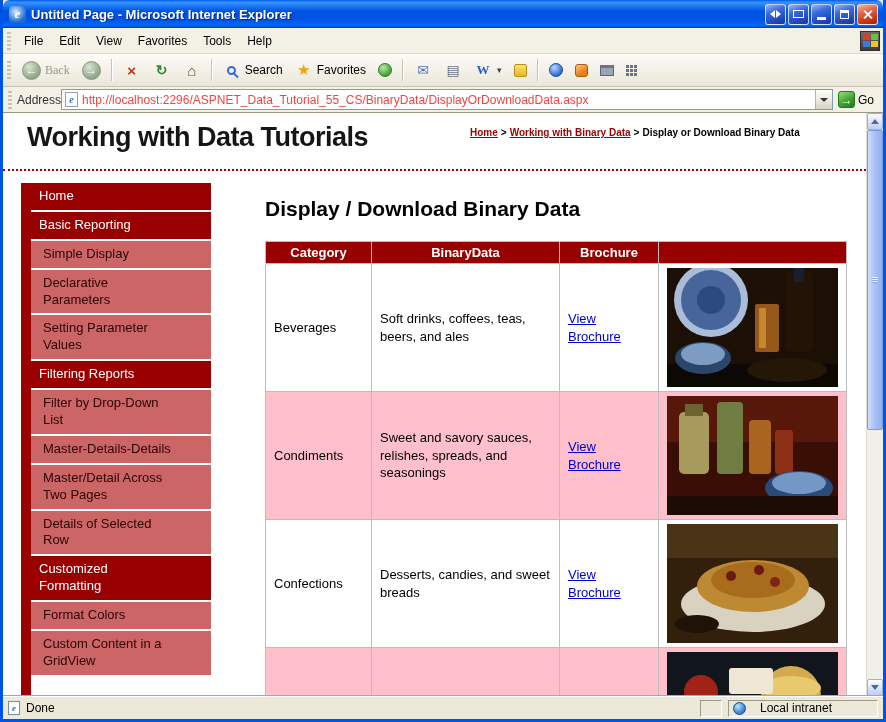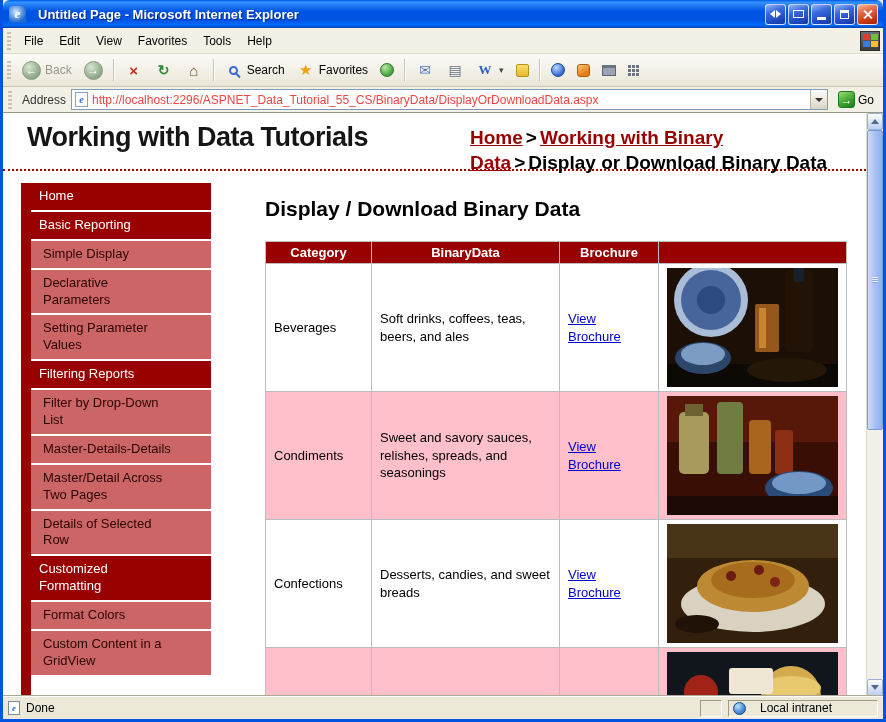--- a/index.html
+++ b/index.html
@@ -11,21 +11,21 @@
             background:#ece9d8; }
 
   
   .titlebar { height:28px; flex:0 0 28px; display:flex; align-items:center; padding:0 5px 0 6px;
     border-radius:7px 7px 0 0;
     background:linear-gradient(180deg,#0058e6 0%,#3593ff 8%,#0054e3 40%,#0054e3 72%,#026afe 90%,#0040ab 100%); }
   .ie-logo { width:17px; height:17px; margin-right:5px; border-radius:3px; background:radial-gradient(circle at 40% 35%, #cfe6ff, #1e6ad0 70%);
     display:flex; align-items:center; justify-content:center; }
   .ie-logo::before { content:"e"; color:#fff; font:italic bold 13px "Liberation Serif", serif; }
   .title-text { flex:1; color:#fff; font-size:13px; font-weight:bold; text-shadow:1px 1px 1px #00268c;
-    white-space:nowrap; overflow:hidden;margin-left:7px; }
+    white-space:nowrap; overflow:hidden; }
   .win-controls { display:flex; }
   .wbtn { width:21px; height:21px; margin-left:2px; border:1px solid rgba(255,255,255,.75); border-radius:3px;
     display:flex; align-items:center; justify-content:center; position:relative; cursor:pointer; }
   .wbtn.blue { background:linear-gradient(160deg,#9ab6f0 0%,#3a6ae0 35%,#1f48c0 75%,#16379e 100%); }
   .wbtn.red  { background:linear-gradient(160deg,#f4b8a0 0%,#e06a48 35%,#cc3a16 70%,#9e2408 100%); }
   .g-arrows { display:flex; align-items:center; }
   .g-arrows::before { content:""; border:4px solid transparent; border-right:5px solid #fff; margin-right:1px; }
   .g-arrows::after  { content:""; border:4px solid transparent; border-left:5px solid #fff; }
   .g-screen { width:11px; height:8px; border:1px solid #fff; }
   .g-min { position:absolute; left:5px; bottom:4px; width:9px; height:3px; background:#fff; }
@@ -43,21 +43,21 @@
   .flex-sp { flex:1; }
   .win-flag { width:20px; height:20px; background:linear-gradient(#6d6d6d,#3c3c3c); border:1px solid #2e2e2e;
     display:grid; grid-template-columns:7px 7px; grid-gap:1px; align-content:center; justify-content:center; }
   .win-flag i { width:7px; height:6px; display:block; }
   .win-flag .r{background:#e23d2a;} .win-flag .g{background:#6fbf3a;} .win-flag .b{background:#3a7ae0;} .win-flag .y{background:#f5c22a;}
 
   .toolbar { height:33px; flex:0 0 33px; display:flex; align-items:center; padding:0 3px;
     background:linear-gradient(#fcfbf7,#eae6d8); border-bottom:1px solid #c9c4b2; }
   .tbtn { display:flex; align-items:center; gap:4px; padding:3px 6px; border-radius:3px; cursor:pointer; }
   .tlabel { font-size:12px; color:#000; }
-  .tbtn.disabled .tlabel { color:#9a988c; }
+  .tbtn.disabled .tlabel { color:#9a988c;font-family:Liberation Serif, serif; }
   .navcirc { width:19px; height:19px; border-radius:50%; color:#fff; font-size:12px; font-weight:bold;
     display:flex; align-items:center; justify-content:center; border:1px solid #87997f;
     background:radial-gradient(circle at 35% 30%, #d8e4d2, #93ab8c 65%, #76926f); }
   .sep { width:2px; height:22px; margin:0 4px; border-left:1px solid #c9c4b2; border-right:1px solid #fff; }
   .ic { width:18px; height:18px; display:flex; align-items:center; justify-content:center; font-size:14px; }
   .ic-stop { color:#cf2a1a; font-weight:bold; font-size:15px; }
   .ic-refresh { color:#2f8a2f; font-weight:bold; }
   .ic-home { color:#6b4b23; font-size:15px; }
   .mag { width:9px; height:9px; border:2px solid #3a6ad4; border-radius:50%; position:relative; }
   .mag::after { content:""; position:absolute; right:-5px; bottom:-3px; width:7px; height:2px; background:#3a6ad4; transform:rotate(45deg); }
@@ -71,21 +71,21 @@
   .note-y { width:13px; height:13px; background:linear-gradient(#f8e06a,#e8b82a); border:1px solid #b8901a; border-radius:2px; }
   .dot-blue { width:14px; height:14px; border-radius:50%; border:1px solid #1a4a96;
     background:radial-gradient(circle at 35% 30%, #bcd8ff, #3a72d8 65%, #1a4a96); }
   .dot-orange { width:13px; height:13px; border-radius:3px; border:1px solid #a85a10;
     background:linear-gradient(150deg,#ffc878,#e87c18 70%); }
   .bldg { width:14px; height:11px; background:#9aa4b4; border:1px solid #5a6474; border-top:3px solid #6a7484; }
   .keypad { width:12px; height:12px; display:grid; grid-template-columns:3px 3px 3px; grid-gap:1px; align-content:center; }
   .keypad i { width:3px; height:3px; background:#6a7484; display:block; }
 
   .addressbar { height:26px; flex:0 0 26px; display:flex; align-items:center; background:#f3f1e6;
-    border-bottom:1px solid #9a9787; padding:0 4px; gap:5px; }
+    border-bottom:1px solid #9a9787; padding:0 4px; }
   .addr-label { font-size:12px; color:#333; }
   .addr-input-wrap { flex:1; height:21px; background:#fff; border:1px solid #7f9db9; display:flex; align-items:center; padding-left:3px; }
   .page-ico { width:13px; height:15px; background:#fff; border:1px solid #8fa0b8; margin-right:4px;
     display:flex; align-items:center; justify-content:center; }
   .page-ico::before { content:"e"; color:#2a72d8; font:italic bold 10px "Liberation Serif",serif; }
   .addr-input { flex:1; border:0; outline:0; font:12px "Liberation Sans",sans-serif; color:#ef4444; background:transparent; }
   .addr-drop { width:17px; height:19px; background:linear-gradient(#fdfdfb,#d8d4c4); border-left:1px solid #b8b4a4;
     display:flex; align-items:center; justify-content:center; cursor:pointer; }
   .addr-drop::before { content:""; border:4px solid transparent; border-top:4px solid #333; margin-top:4px; }
   .go-btn { display:flex; align-items:center; gap:3px; padding:2px 5px; cursor:pointer; }
@@ -94,21 +94,21 @@
     background:linear-gradient(150deg,#9ade7a,#3aa02a 60%,#1e7a1e); }
   .go-lbl { font-size:12px; color:#000; }
 
   
   .content { flex:1; display:flex; background:#fff; overflow:hidden; }
   .page { flex:1; overflow:hidden; }
 
   .masthead { display:flex; justify-content:space-between; align-items:flex-start;
     padding:9px 0 0 24px; border-bottom:2px dotted #990000; height:58px; }
   .site-title { font-size:27px; font-weight:bold; color:#151515; letter-spacing:-0.5px; }
-  .breadcrumb { width:396px; padding-right:32px; font-size:19px; font-weight:bold; line-height:1.3; color:#000; margin-top:4px; }
+  .breadcrumb { width:396px; padding-right:32px; font-size:10px; font-weight:bold; line-height:1.3; color:#000; margin-top:4px; }
   .breadcrumb a { color:#990000; text-decoration:underline; cursor:pointer; }
   .bc-sep { margin:0 3px; }
 
   .body-row { display:flex; align-items:flex-start; padding-top:12px; }
   .sidebar { width:190px; margin-left:18px; font-size:13px; line-height:1.3; min-height:520px;
     background:linear-gradient(90deg,#990000 0,#990000 10px,transparent 10px); }
   .side-top { width:190px; background:#990000; color:#fff; padding:5px 46px 5px 18px; margin-bottom:2px; cursor:pointer; }
   .side-sub { width:180px; margin-left:10px; background:#cc6666; color:#2d0202; padding:5px 34px 5px 12px; margin-bottom:2px; cursor:pointer; }
 
   .main { margin-left:54px; }

